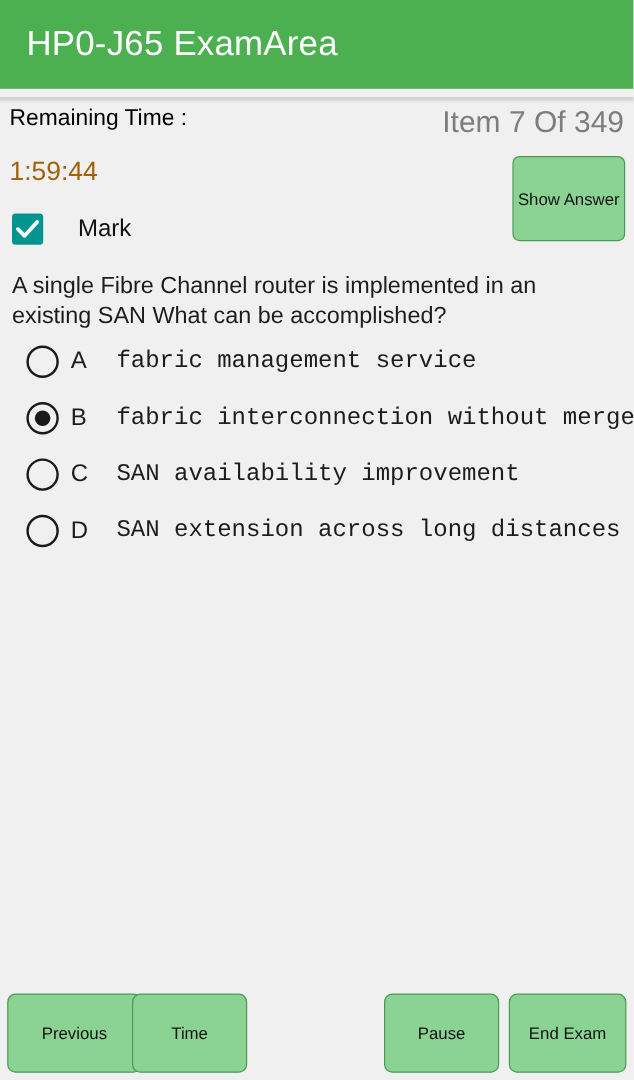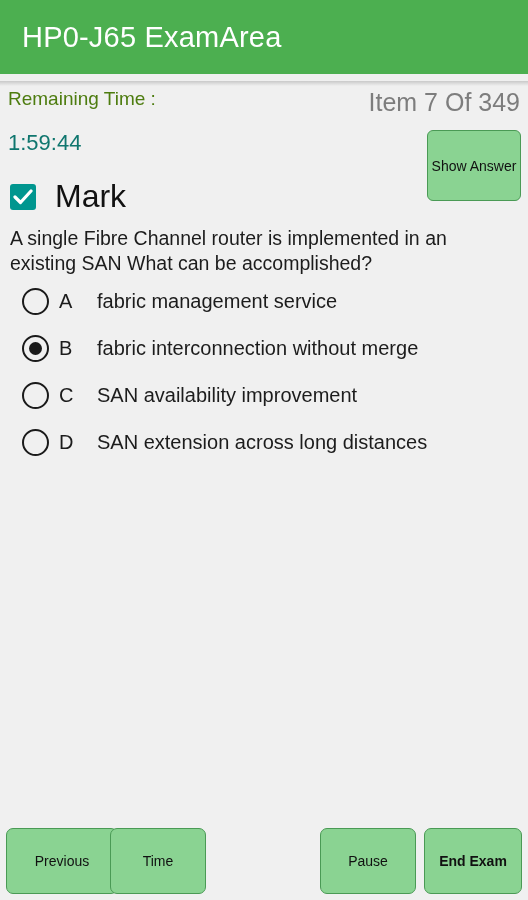--- a/index.html
+++ b/index.html
@@ -48,37 +48,37 @@
   #status-row {
     position: absolute;
     left: 0; top: 88px;
     width: 528px;
     height: 30px;
   }
   #remaining-time-label {
     position: absolute;
     left: 8px; top: 0;
     font-size: 19px;
-    color: #4d7c0f;
+    color: #000000;
     white-space: nowrap;
   }
   #item-counter {
     position: absolute;
     right: 8px; top: 0;
     font-size: 25px;
     color: #7d7d7d;
     white-space: nowrap;
   }
 
   
   #timer-value {
     position: absolute;
     left: 8px; top: 130px;
     font-size: 22px;
-    color: #0f766e;
+    color: #a16207;
     white-space: nowrap;
   }
   #show-answer-button {
     position: absolute;
     left: 427px; top: 130px;
     width: 94px;
     height: 71px;
     background: #8ad392;
     border: 1px solid #4a9a55;
     border-radius: 6px;
@@ -105,22 +105,22 @@
     border-radius: 3px;
     background: #00968f;
     position: relative;
     flex: 0 0 auto;
   }
   #mark-checkbox svg {
     position: absolute;
     left: 3px; top: 4px;
   }
   #mark-label {
-    margin-left: 19px;
-    font-size: 32px;
+    margin-left: 29px;
+    font-size: 20px;
     color: #111111;
     white-space: nowrap;
   }
 
   
   #question-text {
     position: absolute;
     left: 10px; top: 226px;
     width: 500px;
     font-size: 19.5px;
@@ -165,20 +165,21 @@
     width: 38px;
     margin-left: 10px;
     font-size: 20px;
     color: #1c1c1c;
     flex: 0 0 auto;
   }
   .option-text {
     font-size: 20px;
     color: #1c1c1c;
     white-space: nowrap;
+    font-family: Liberation Mono, monospace;
   }
 
   
   #bottom-bar {
     position: absolute;
     left: 0; bottom: 0;
     width: 528px;
     height: 76px;
     background: #f0f0f0;
   }
@@ -194,21 +195,21 @@
     font-family: "Liberation Sans", sans-serif;
     display: flex;
     align-items: center;
     justify-content: center;
     box-sizing: border-box;
     padding: 0;
   }
   #previous-button { left: 6px;   width: 112px; }
   #next-button     { left: 110px; width: 96px; }
   #pause-button    { left: 320px; width: 96px; }
-  #end-exam-button { left: 424px; width: 98px; font-weight: bold; }
+  #end-exam-button { left: 424px; width: 98px; }
 </style>
 </head>
 <body>
 
 <div id="app-bar">
   <div id="app-title">HP0-J65 ExamArea</div>
 </div>
 <div id="app-bar-shadow"></div>
 
 <div id="status-row">

